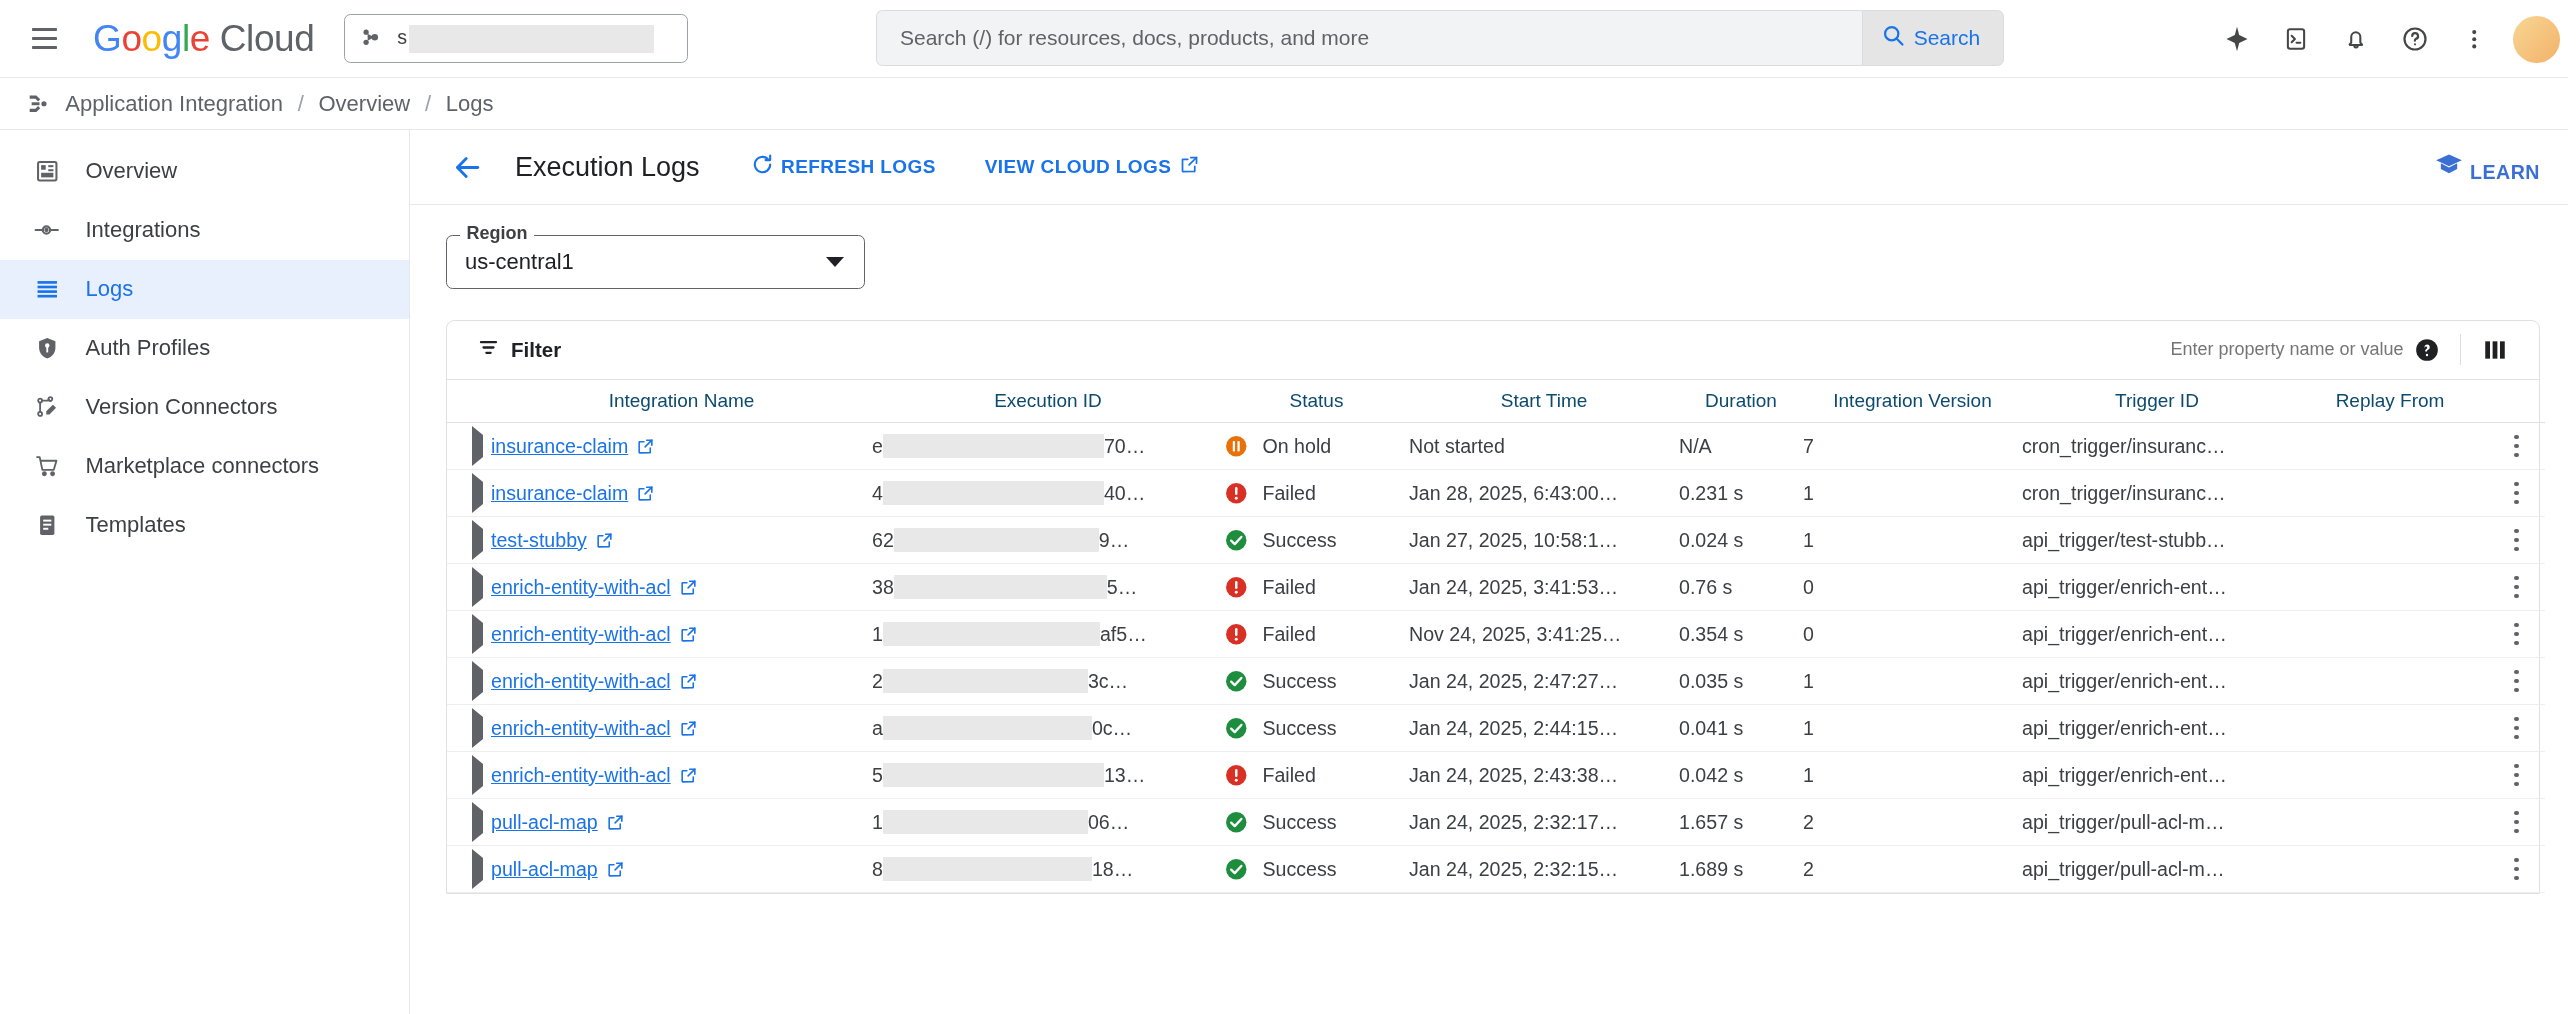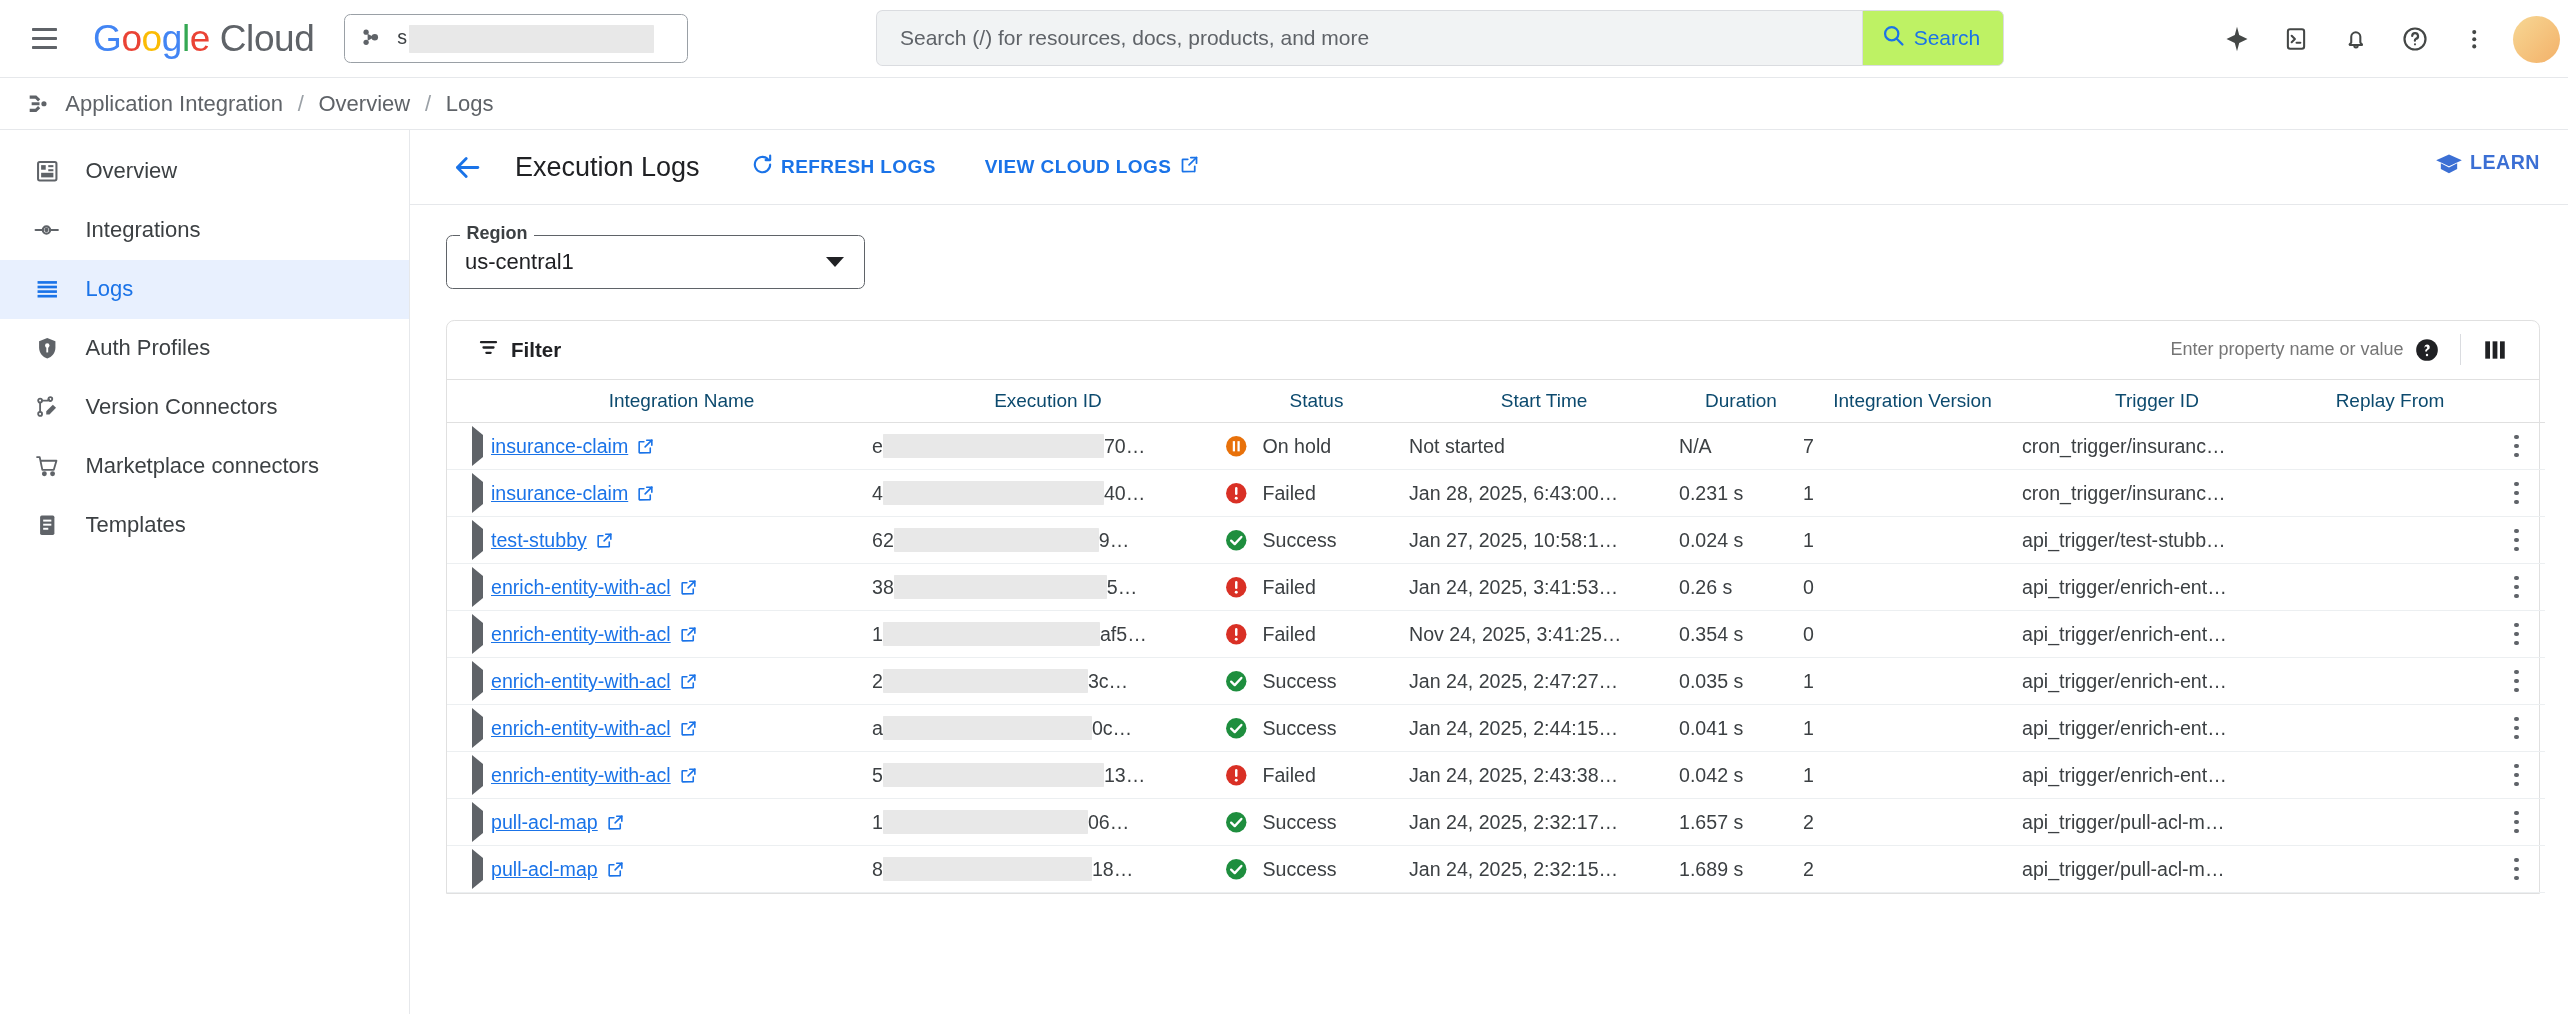--- a/index.html
+++ b/index.html
@@ -85,21 +85,21 @@
     background: #f1f3f4;
     border: 0.8px solid #dadce0;
     border-right: none;
     border-radius: 6.5px 0 0 6.5px;
     display: flex; align-items: center;
     padding: 0 23px;
   }
   .search-box .ph { font-size: 21px; color: #5f6368; }
   .search-btn {
     height: 56px;
-    background: #bef264;
+    background: #e5e5e5;
     border: 0.8px solid #dadce0;
     border-radius: 0 6.5px 6.5px 0;
     display: flex; align-items: center; gap: 8.2px;
     padding: 0 23px 0 18px;
     cursor: pointer;
     color: #1a73e8;
     font-size: 21px;
   }
 
   .topbar-icons {
@@ -200,21 +200,21 @@
     font-size: 19px;
     font-weight: bold;
     letter-spacing: 0.4px;
     cursor: pointer;
     white-space: nowrap;
   }
   #refresh-logs-button { margin-left: 51px; }
   #view-cloud-logs-button { margin-left: 49px; }
   .learn-btn {
     position: absolute; right: 36px;
-    display: flex; align-items: flex-start; gap: 7px;
+    display: flex; align-items: flex-end; gap: 7px;
     color: #3b6fd4; font-size: 19.6px; font-weight: bold;
     letter-spacing: 0.5px; cursor: pointer;
   }
 
   
   .region-wrap { padding: 29.5px 0 0 36px; }
   .region-field {
     position: relative;
     width: 419px; height: 54px;
     border: 0.8px solid #5f6368;
@@ -824,21 +824,21 @@
                 <span class="status-cell">
                   <span class="st-ico"><svg width="24.5" height="24.5" viewBox="0 0 24 24">
                       <circle cx="12" cy="12" r="10" fill="#d93025"></circle>
                       <rect x="10.8" y="5.8" width="2.4" height="8" rx="1.2" fill="#fff"></rect>
                       <circle cx="12" cy="17" r="1.45" fill="#fff"></circle>
                     </svg></span>
                   <span>Failed</span>
                 </span>
               </td>
               <td class="c-start"><span>Jan 24, 2025, 3:41:53…</span></td>
-              <td class="c-dur"><span>0.26 s</span></td>
+              <td class="c-dur"><span>0.76 s</span></td>
               <td class="c-ver"><span>0</span></td>
               <td class="c-trig"><span>api_trigger/enrich-ent…</span></td>
               <td class="c-replay"><span></span></td>
               <td class="c-menu">
                 <span class="kebab">
                   <i></i>
                   <i></i>
                   <i></i>
                 </span>
               </td>

